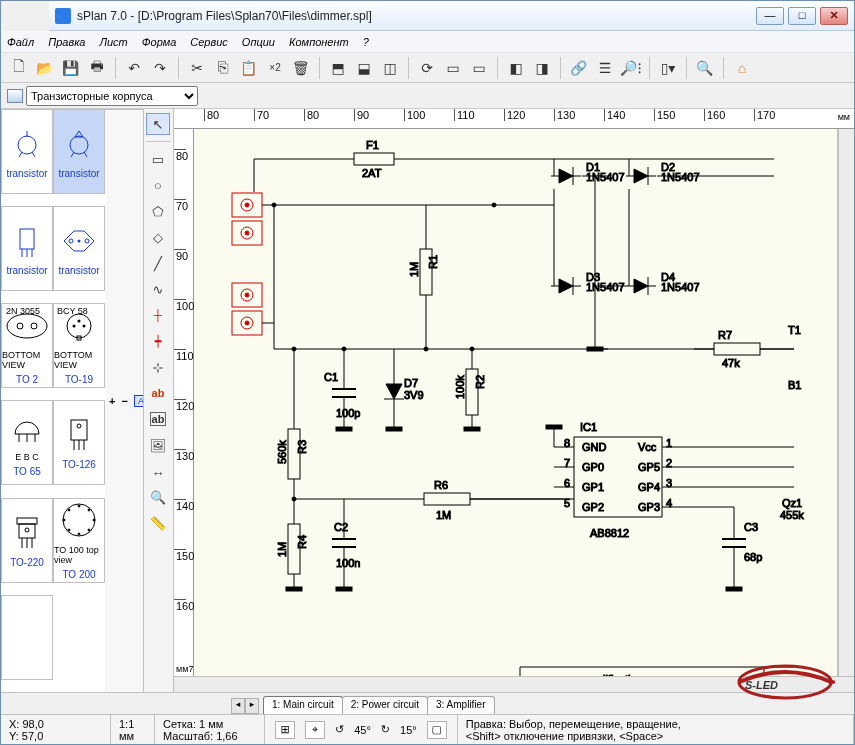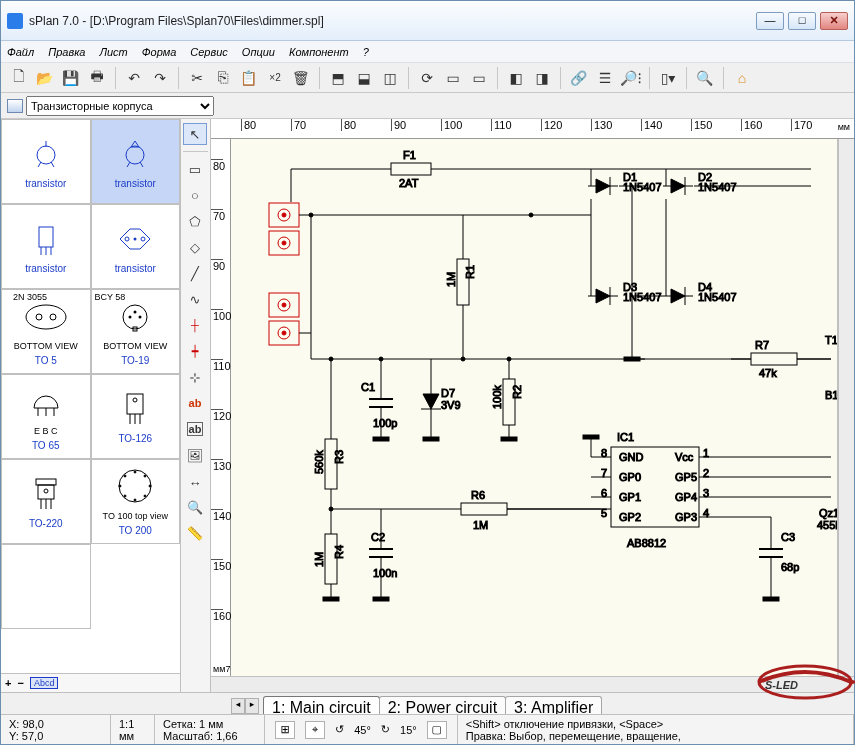--- a/index.html
+++ b/index.html
@@ -1,39 +1,39 @@
 <!DOCTYPE html>
 <html><head>
 <meta charset="utf-8">
 <style>
 * { box-sizing: border-box; margin: 0; padding: 0; font-family: Tahoma, Arial, sans-serif; font-size: 11px; }
 body { background: #fff; width: 855px; height: 745px; overflow: hidden; position: relative; }
 
 .window { width: 855px; height: 745px; border: 1px solid #6c8fb0; display: flex; flex-direction: column; background: #f0f0f0; }
-.titlebar { height: 40px; background: linear-gradient(#fcfdfe, #e3eefb); display: flex; align-items: center; padding: 9px 6px; border-bottom: 1px solid #b6c9de; }
+.titlebar { height: 30px; background: linear-gradient(#fcfdfe, #e3eefb); display: flex; align-items: center; padding: 9px 6px; border-bottom: 1px solid #b6c9de; margin-left: 48px; }
 .app-icon { width:16px; height:16px; background:#2b7dea; border-radius:2px; margin-right:6px; display:inline-block;}
 .title-text { flex: 1; color: #222; font-size: 12px; }
 .win-buttons { display: flex; gap: 4px; }
 .win-btn { width: 28px; height: 18px; border: 1px solid #7e9cbf; background: linear-gradient(#f7fbff,#d6e6f8); text-align: center; line-height: 15px; border-radius:2px; cursor:pointer; }
 .win-btn.close { background: linear-gradient(#f7cfce,#e2857f); border-color:#b75f59; color:#7a110c; font-weight:bold; }
 
 .menubar { height: 22px; display:flex; align-items:center; padding: 0 6px; gap: 14px; background:#f4f6f9; border-bottom:1px solid #dde1e5;}
 .menubar span { cursor:pointer;font-style:italic; }
 
 .toolbar { height: 30px; display:flex; align-items:center; padding: 2px 6px; gap: 2px; background:#f0f0f0; border-bottom:1px solid #c9c9c9;}
 .tool-btn { width: 24px; height: 24px; display:flex; align-items:center; justify-content:center; border:1px solid transparent; border-radius:2px; cursor:pointer; font-size:14px; color:#333;}
 .tool-sep { width:1px; height:22px; background:#c6c6c6; margin:0 4px;}
 
 .second-row { height: 26px; display:flex; align-items:center; padding: 0 6px; border-bottom:1px solid #c9c9c9; gap:4px; background:#f0f0f0;}
 .lib-sel { flex:0 0 200px; display:flex; align-items:center; gap:3px;}
-.lib-sel select { width: 188px; height:20px; font-size:11px; }
+.lib-sel select { width: 172px; height:20px; font-size:11px; }
 .stack-icon { width:16px; height:14px; display:inline-block; background:linear-gradient(#fff,#c0d4ef); border:1px solid #7089b0; }
 
 .main-area { flex:1; display:flex; overflow:hidden; background:#fff;}
-.palette { width: 180px; border-right:1px solid #c0c0c0; background:#fff; display:flex; flex-direction:column; overflow-y:auto;}
+.palette { width: 143px; border-right:1px solid #c0c0c0; background:#fff; display:flex; flex-direction:row; overflow-y:auto;}
 .pal-grid { display:grid; grid-template-columns: 1fr 1fr; }
 .pal-cell { border:1px solid #c0c0c0; height: 85px; display:flex; flex-direction:column; align-items:center; justify-content:center; gap:4px; font-size:10px; color:#1a3cc8; cursor:pointer; position:relative;}
 .pal-cell.selected { background:#c6d6f6;}
 .pal-cell .sym { width:50px; height:40px; display:flex; align-items:center; justify-content:center; }
 .pal-cell .lbl { color:#1a3cc8; font-size:10px; text-align:center;}
 .pal-cell .sublbl { color:#000; font-size:9px;}
 
 .tools-col { width: 30px; border-right:1px solid #c0c0c0; background:#f4f4f4; display:flex; flex-direction:column; padding:4px 2px; gap:4px;}
 .tools-col .vbtn { width:24px; height:22px; display:flex; align-items:center; justify-content:center; border:1px solid transparent; cursor:pointer; font-size:13px; color:#333;}
 .tools-col .vbtn.sel { border:1px solid #7a9cd6; background:#dce8fa;}
@@ -48,35 +48,35 @@
 .ruler-v { width:20px; background:#fff; border-right:1px solid #999; position:relative; font-size:9px;}
 .ruler-v .tick { position:absolute; left:0; width:12px; border-top:1px solid #555;}
 .ruler-v .tick span { position:absolute; left:2px; top:0;}
 .ruler-v .mm { position:absolute; left:2px; bottom:2px; font-size:9px;}
 .schematic { flex:1; background:#fbfbef; position:relative; overflow:hidden; border-right:1px solid #c0c0c0;}
 .schematic svg { position:absolute; left:0; top:0;}
 .scrollbar-v { width:16px; background:#ececec; border-left:1px solid #c0c0c0;}
 .scrollbar-h-row { height:16px; display:flex; background:#ececec; border-top:1px solid #c0c0c0;}
 
 .tabs-row { height: 22px; display:flex; align-items:flex-end; padding-left: 230px; gap:0; background:#f0f0f0; border-top:1px solid #c0c0c0;}
-.tab { padding:2px 8px; border:1px solid #a6a6a6; border-bottom:none; background:#fbfbfb; border-radius:3px 3px 0 0; font-size:16px; cursor:pointer; margin-right:-1px; height:18px;}
+.tab { padding:2px 8px; border:1px solid #a6a6a6; border-bottom:none; background:#fbfbfb; border-radius:3px 3px 0 0; font-size:10px; cursor:pointer; margin-right:-1px; height:18px;}
 .tab.active { background:#fff; border-color:#777;}
 .tab-nav { display:flex; margin-right:4px; }
 .tab-nav-btn { width:14px; height:16px; background:#e6e6e6; border:1px solid #b0b0b0; text-align:center; font-size:9px; cursor:pointer;}
 
 .pal-bottom { display:flex; align-items:center; gap:6px; border-top:1px solid #c0c0c0; padding:3px 4px; background:#f7f7f7; font-size:11px;}
 .pal-bottom .pm { font-weight:bold; cursor:pointer;}
 .pal-bottom .abcd-tag { border:1px solid #1a3cc8; padding:0 3px; color:#1a3cc8; font-size:9px; background:#dce5f8;}
 
 .statusbar { height: 30px; display:flex; align-items:center; font-size:10px; border-top:1px solid #c0c0c0; background:#f4f4f4;}
 .status-cell { padding: 0 8px; border-right:1px solid #c0c0c0; height:100%; display:flex; flex-direction:column; justify-content:center;}
 .status-cell.wide { flex:1;}
 .mid-tools { display:flex; align-items:center; gap:10px; padding: 0 10px; border-right:1px solid #c0c0c0; height:100%;}
 .mid-tools .tbtn { width:20px; height:18px; border:1px solid #b0b0b0; background:#fff; cursor:pointer; display:flex; align-items:center; justify-content:center; font-size:11px;}
-.logo-sled { position:absolute; right:0; bottom:36px; pointer-events:none;}
+.logo-sled { position:absolute; right:20px; bottom:36px; pointer-events:none;}
 </style>
 </head>
 <body>
 
 <div class="window">
  <div class="titlebar">
    <span class="app-icon"></span>
    <span class="title-text">sPlan 7.0 - [D:\Program Files\Splan70\Files\dimmer.spl]</span>
    <div class="win-buttons">
      <div class="win-btn">—</div>
@@ -183,30 +183,30 @@
               <svg width="50" height="36">
                 <polygon points="10,18 20,8 30,8 40,18 30,28 20,28" fill="none" stroke="#1a3cc8"></polygon>
                 <circle cx="17" cy="18" r="2" fill="none" stroke="#1a3cc8"></circle>
                 <circle cx="33" cy="18" r="2" fill="none" stroke="#1a3cc8"></circle>
                 <circle cx="25" cy="18" r="1.5" fill="#1a3cc8"></circle>
               </svg>
             </div>
          <div class="lbl">transistor</div>
        </div>
        <div class="pal-cell">
-         <div class="sublbl" style="position:absolute;top:2px;left:11px;">2N 3055</div>
+         <div class="sublbl" style="position:absolute;top:2px;left:4px;">2N 3055</div>
          <div class="sym">
               <svg width="50" height="30">
                 <ellipse cx="25" cy="15" rx="20" ry="12" fill="none" stroke="#000"></ellipse>
                 <circle cx="18" cy="15" r="3" fill="none" stroke="#000"></circle>
                 <circle cx="32" cy="15" r="3" fill="none" stroke="#000"></circle>
               </svg>
             </div>
          <div class="sublbl">BOTTOM VIEW</div>
-         <div class="lbl">TO 5</div>
+         <div class="lbl">TO 2</div>
        </div>
        <div class="pal-cell">
          <div class="sublbl" style="position:absolute;top:2px;left:3px;">BCY 58</div>
          <div class="sym">
               <svg width="40" height="30">
                 <circle cx="20" cy="15" r="12" fill="none" stroke="#000"></circle>
                 <circle cx="15" cy="15" r="1.5" fill="#000"></circle>
                 <circle cx="25" cy="15" r="1.5" fill="#000"></circle>
                 <circle cx="20" cy="10" r="1.5" fill="#000"></circle>
                 <rect x="18" y="25" width="4" height="4" fill="none" stroke="#000"></rect>
@@ -604,22 +604,22 @@
    <div class="mid-tools">
      <div class="tbtn">⊞</div>
      <div class="tbtn">⌖</div>
      <span style="color:#000">↺</span>
         <span>45°</span>
      <span style="color:#000">↻</span>
         <span>15°</span>
      <div class="tbtn">▢</div>
    </div>
    <div class="status-cell wide">
+     <span>Правка: Выбор, перемещение, вращение,</span>
      <span>&lt;Shift&gt; отключение привязки, &lt;Space&gt;</span>
-     <span>Правка: Выбор, перемещение, вращение,</span>
    </div>
  </div>
 </div>
 
 <div class="logo-sled">
  <svg width="130" height="50">
       <ellipse cx="80" cy="25" rx="46" ry="16" fill="none" stroke="#aa1e1e" stroke-width="3"></ellipse>
       <path d="M34 25 Q80 5 126 25" fill="none" stroke="#aa1e1e" stroke-width="4"></path>
       <text x="40" y="32" font-size="18" font-weight="bold" font-style="italic" fill="#333">S-LED</text>
       <polygon points="124,22 134,25 124,28" fill="#aa1e1e"></polygon>

